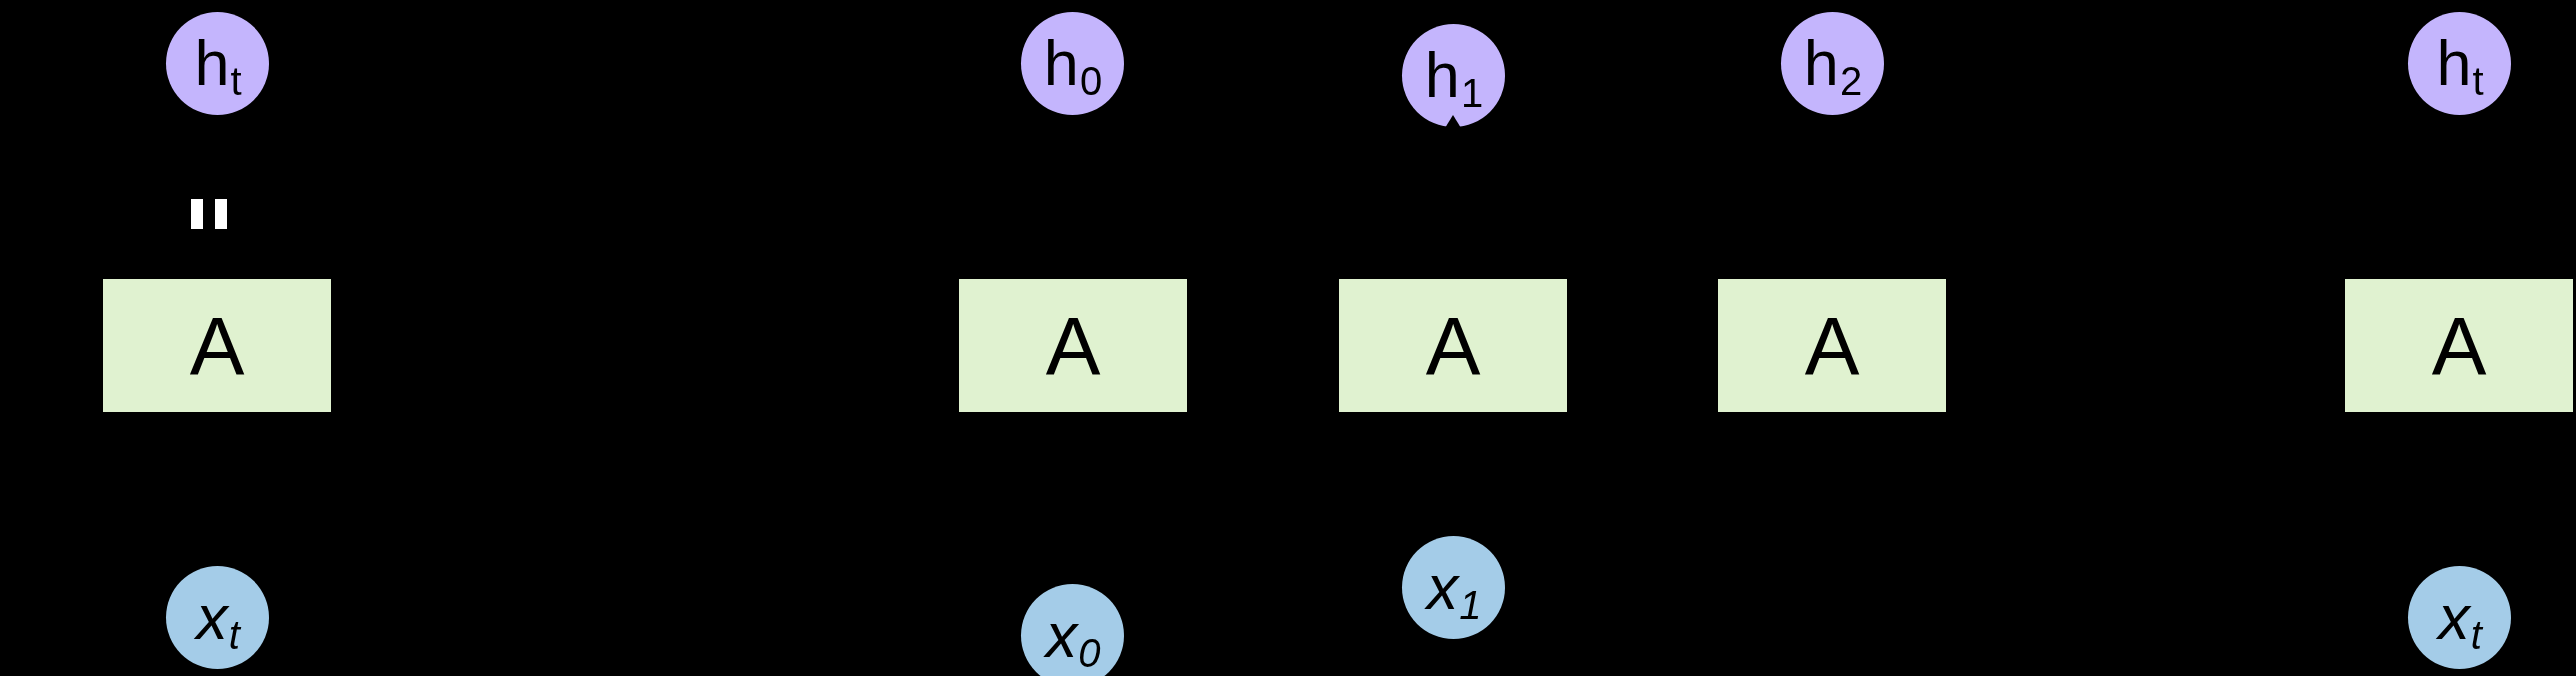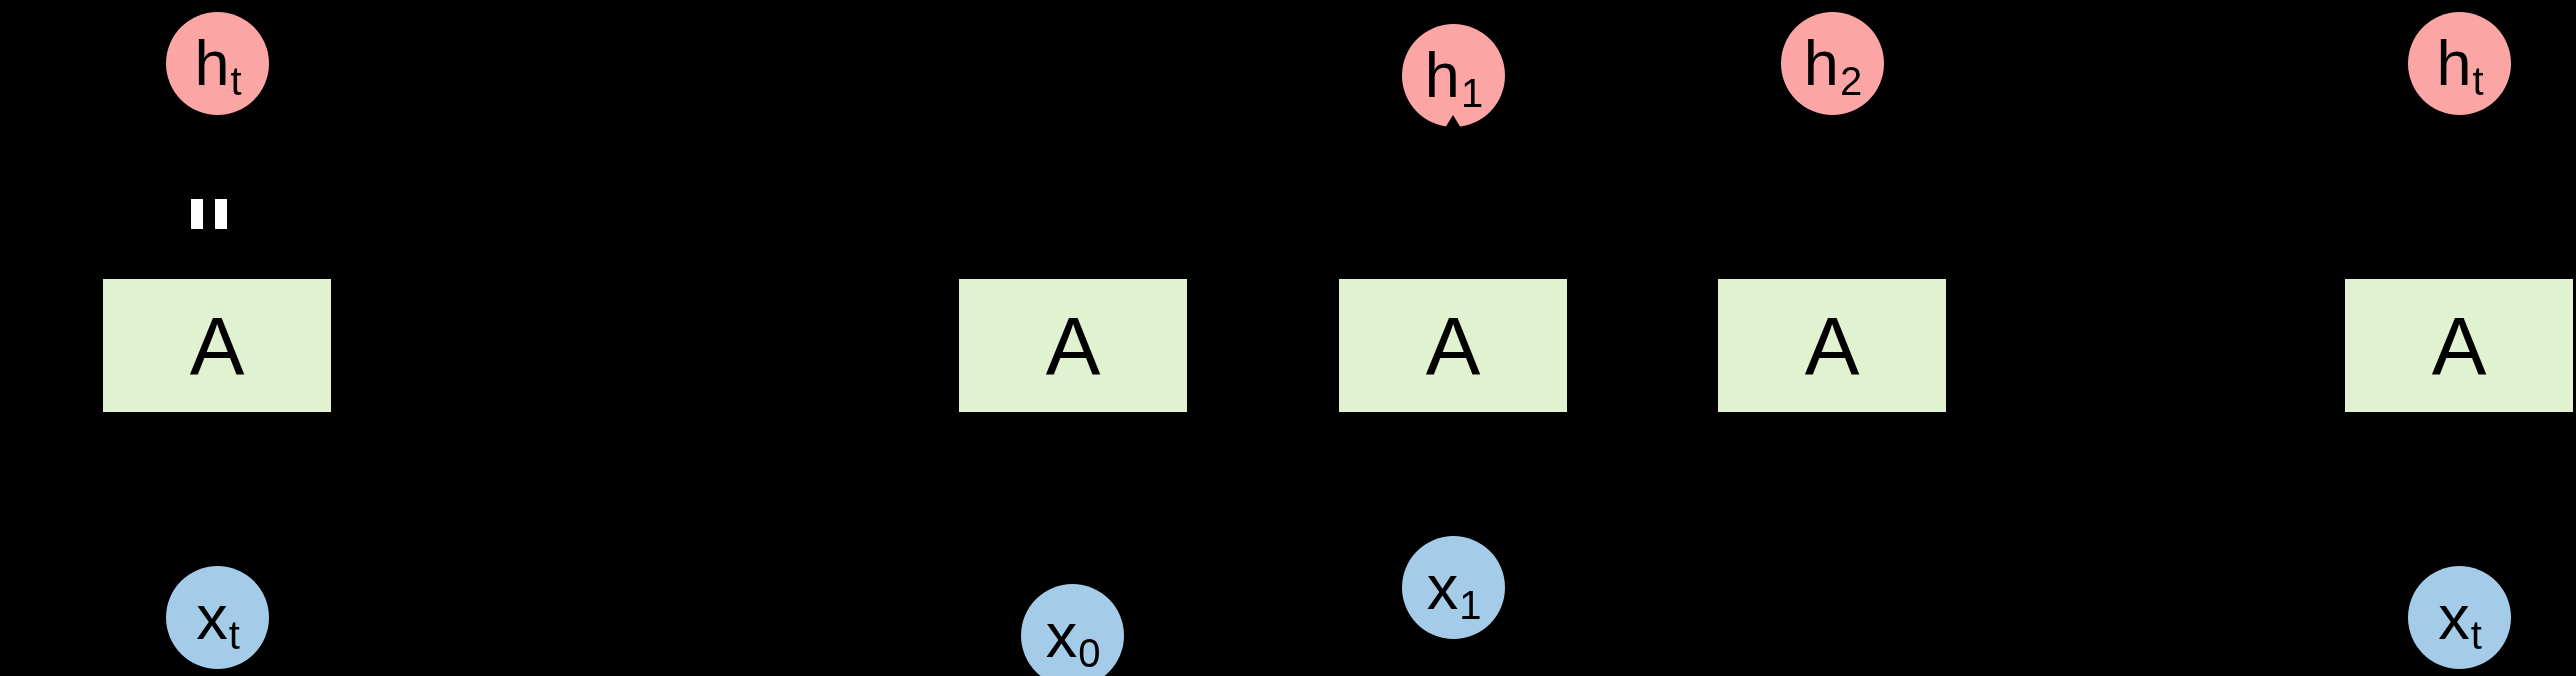--- a/index.html
+++ b/index.html
@@ -25,22 +25,22 @@
     display: flex;
     align-items: center;
     justify-content: center;
     box-sizing: border-box;
   }
 
   .ellipse {
     border-radius: 50%;
   }
 
-  .ellipse-h { background: #fca5a5; }
-  .ellipse-x { background: #a4cce8; }
+  .ellipse-h { background: #c4b5fd; }
+  .ellipse-x { background: #a4cce8; font-style: italic; }
 
   .cell-box {
     background: #e0f2d0;
   }
 
   .node-label {
     color: #000000;
     line-height: 1;
     white-space: nowrap;
     display: inline-block;
@@ -119,20 +119,23 @@
     <span class="node-label lbl-cell">A</span>
   </div>
 
   <div class="edge edge-v" style="left:215px; top:426px; height:138px;"></div>
   <div class="arrowhead" style="left:208px; top:415px;"></div>
 
   <div class="node ellipse ellipse-x" style="left:166px; top:566px; width:103px; height:103px;">
     <span class="node-label lbl-ellipse"><span>x</span><span class="sub">t</span></span>
   </div>
 
+  <div class="node ellipse ellipse-h" style="left:1021px; top:12.4px; width:103px; height:103px;">
+    <span class="node-label lbl-ellipse"><span>h</span><span class="sub">0</span></span>
+  </div>
   <div class="edge edge-v" style="left:1071px; top:127px; height:152px;"></div>
   <div class="arrowhead" style="left:1064px; top:115px;"></div>
 
   <div class="node cell-box" style="left:959px; top:279px; width:228px; height:133px;">
     <span class="node-label lbl-cell">A</span>
   </div>
 
   <div class="edge edge-v" style="left:1071px; top:426px; height:138px;"></div>
   <div class="arrowhead" style="left:1064px; top:415px;"></div>
 

